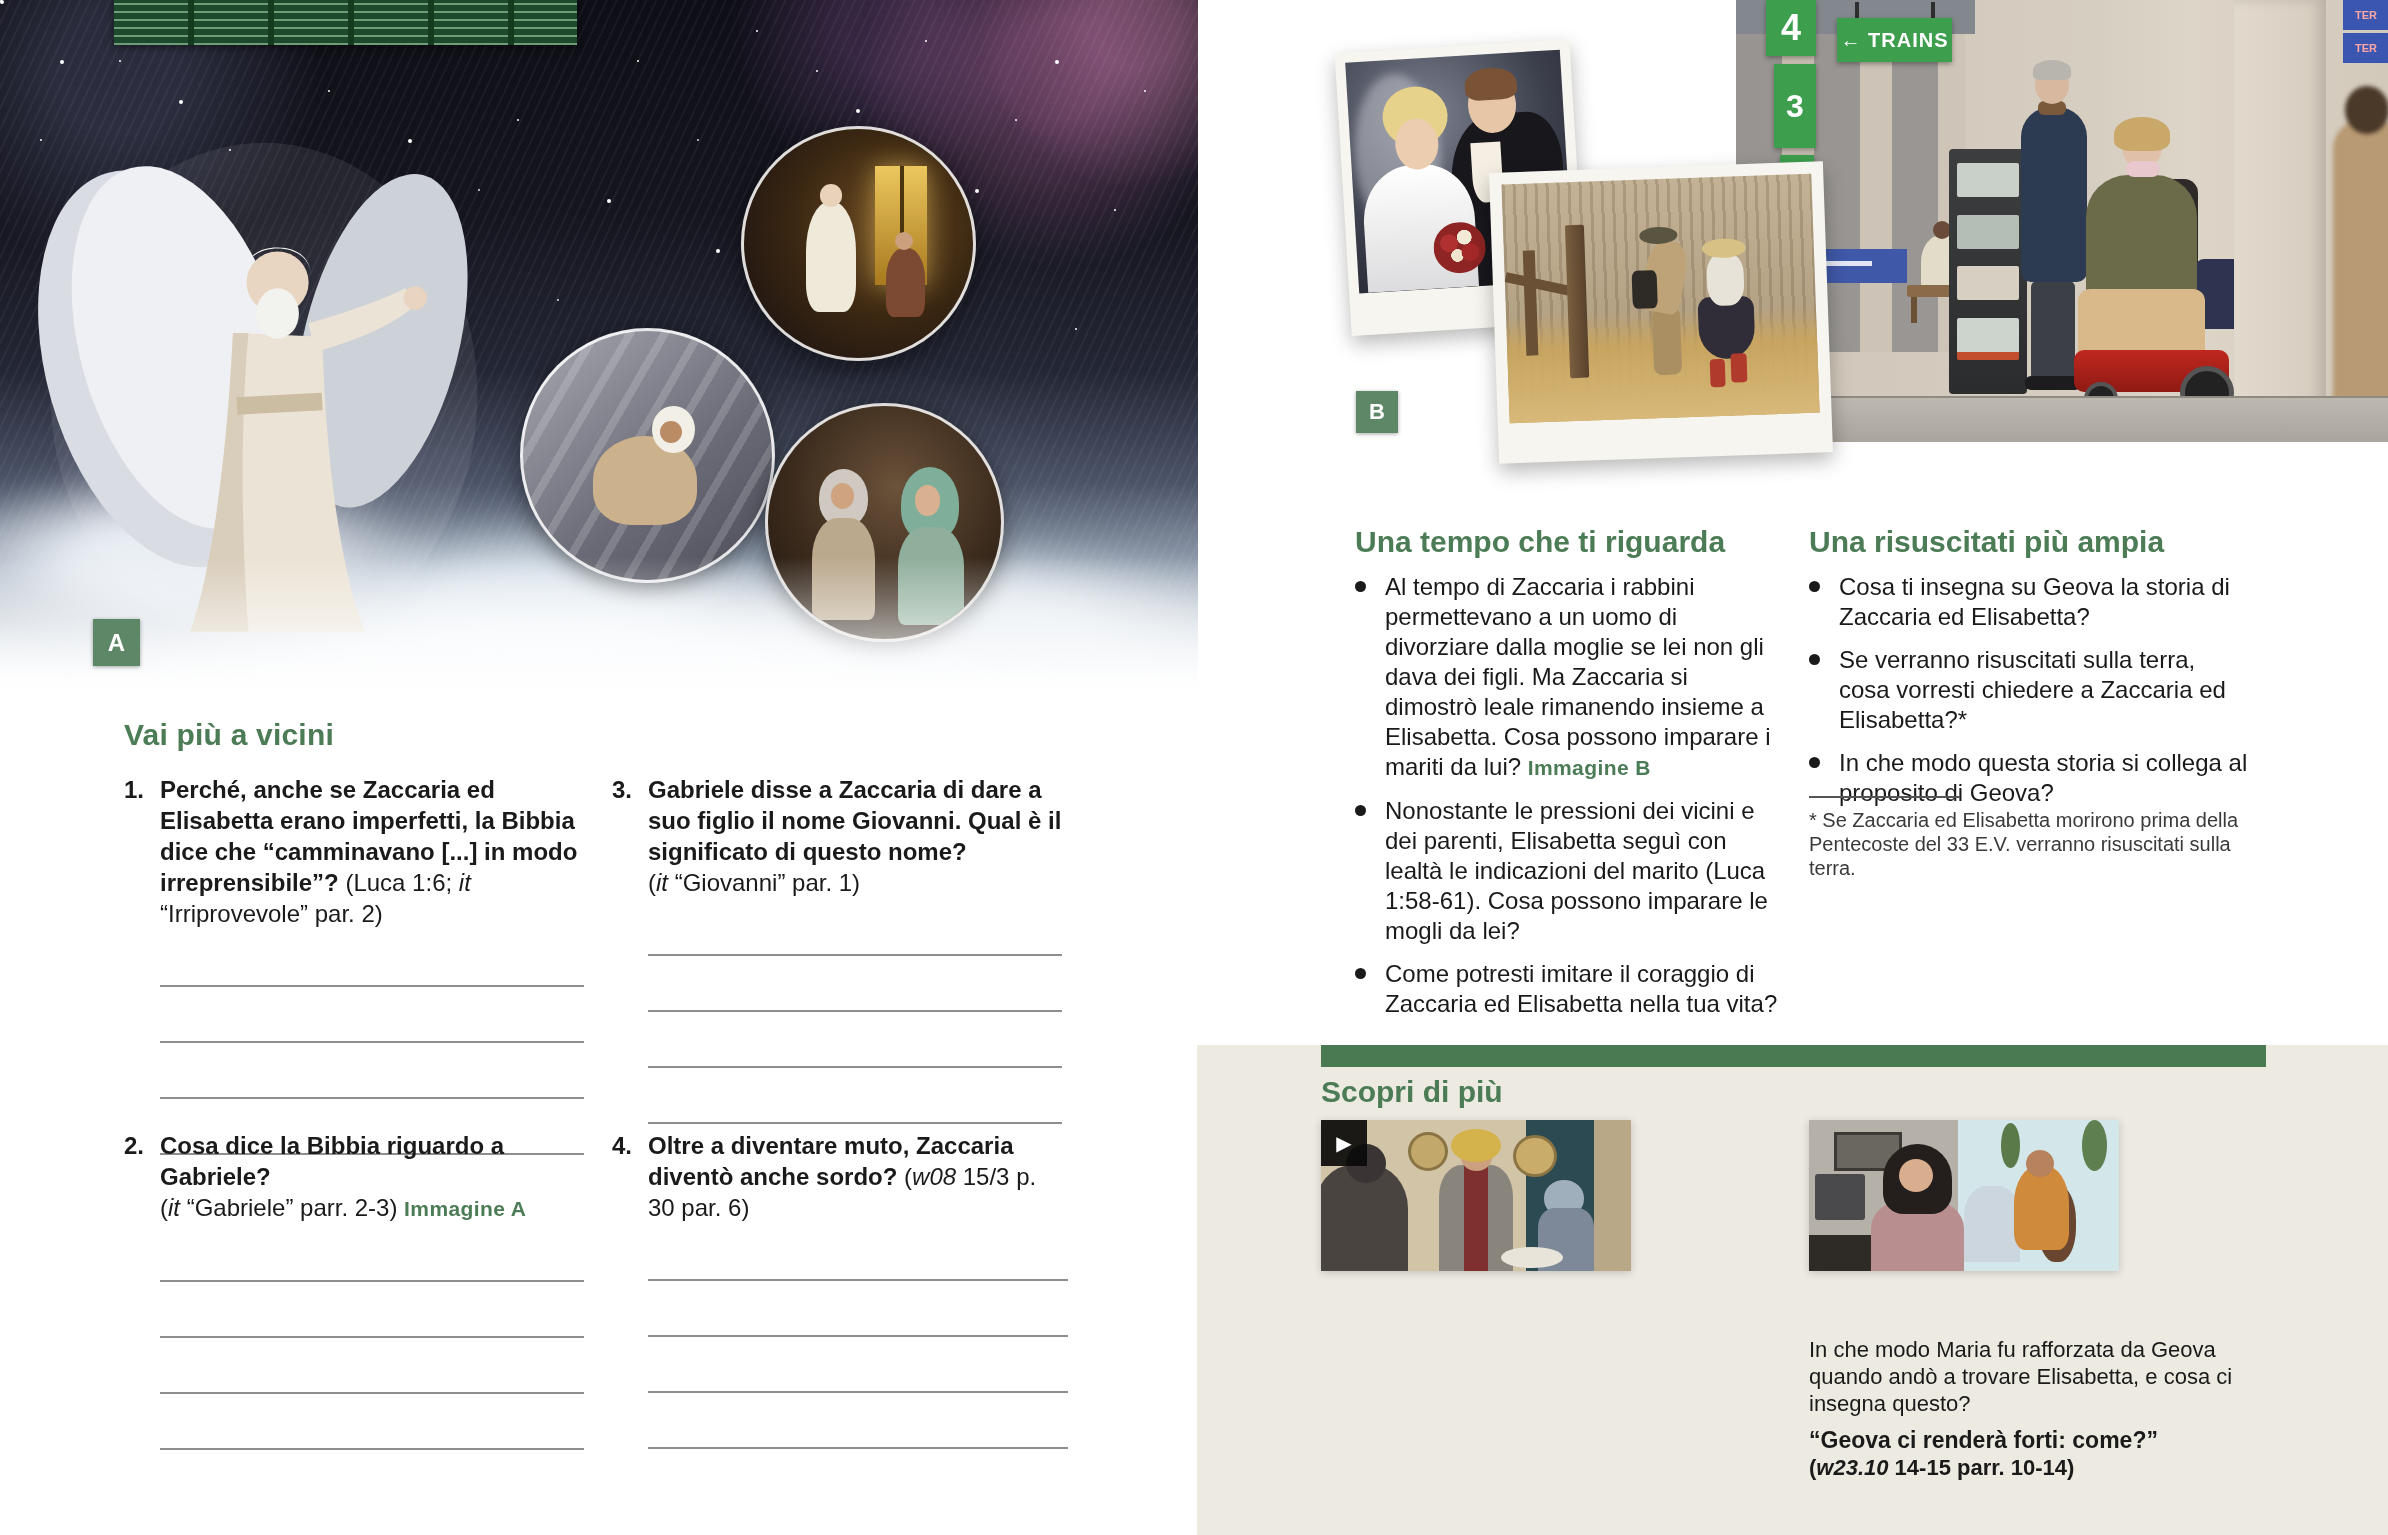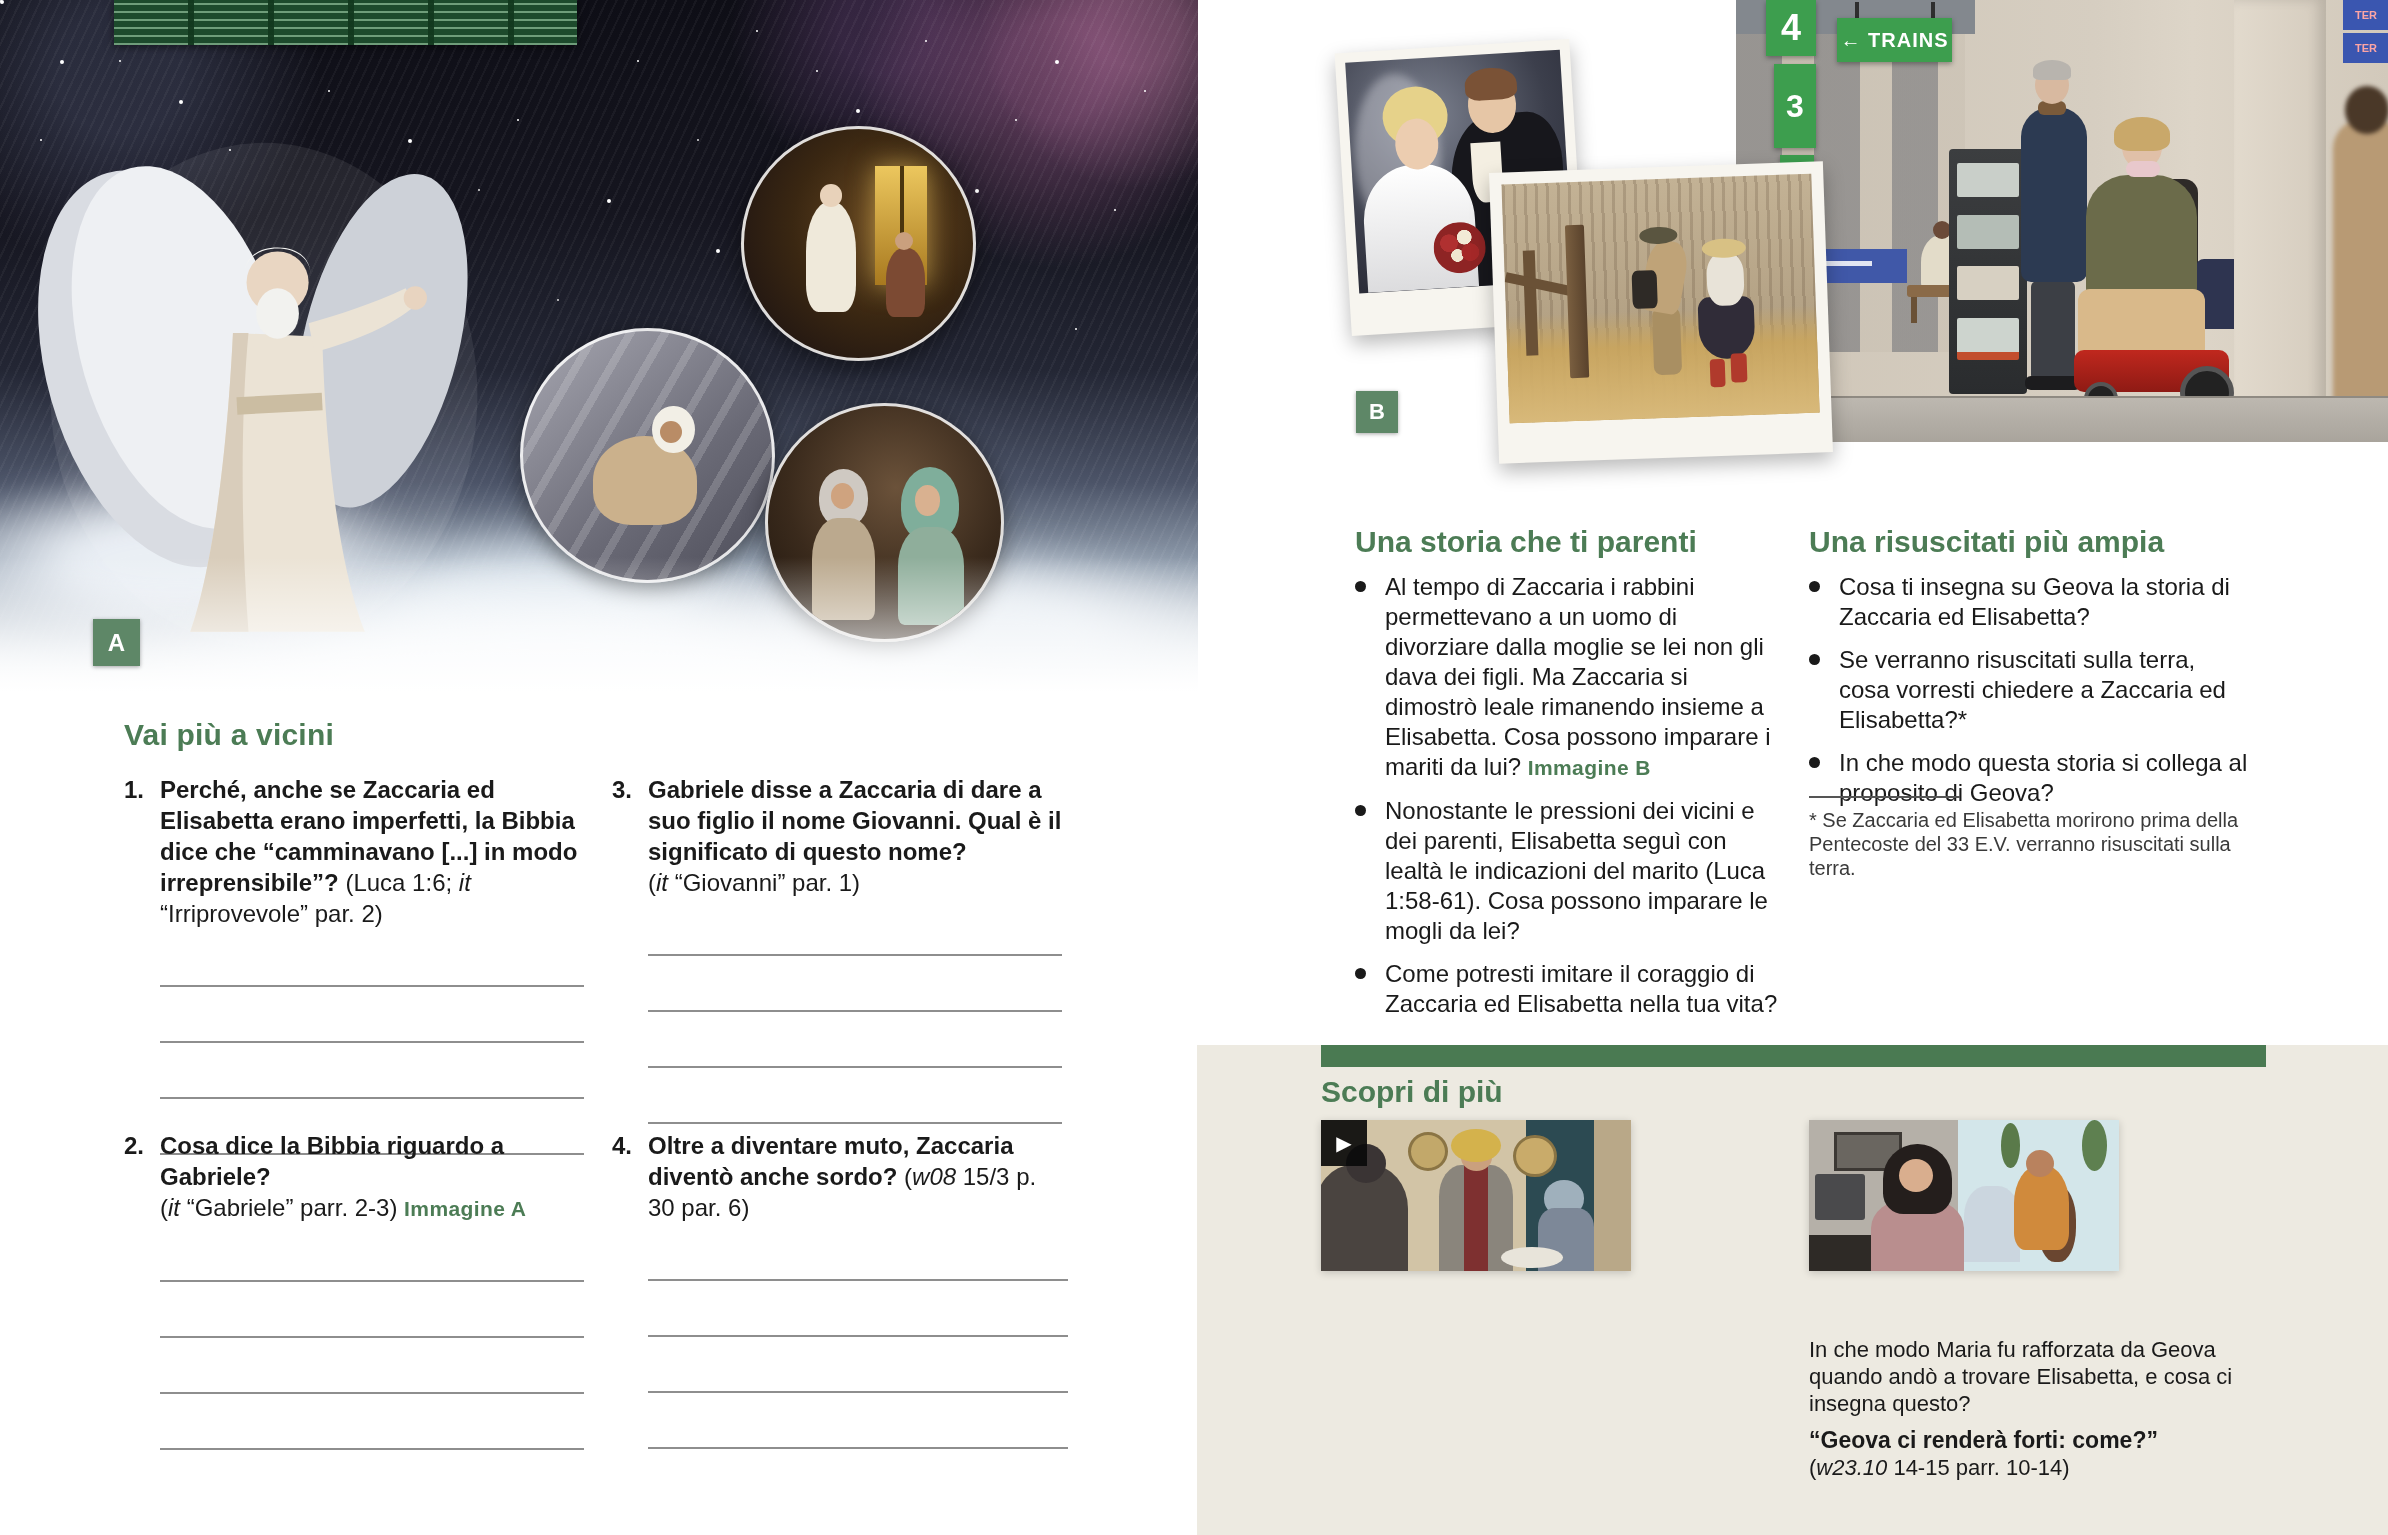--- a/index.html
+++ b/index.html
@@ -215,21 +215,21 @@
   .t2-palm2{left:88%;top:0;width:8%;height:34%;background:#5e8050;border-radius:50%;}
   .t2-cello-w{left:66%;top:30%;width:18%;height:56%;background:#d08a3c;border-radius:45% 45% 20% 20%;}
   .t2-cello-head{left:70%;top:20%;width:9%;height:18%;background:#b9825e;border-radius:50%;}
   .t2-cello{left:74%;top:44%;width:12%;height:50%;background:#6a4630;border-radius:45%;}
   .t2-crowd{left:50%;top:44%;width:18%;height:50%;background:#c9d2dc;border-radius:40% 40% 0 0;opacity:.8;}
   .caption{font-size:22px;line-height:27px;}
   .cap1{left:1321px;top:1290px;width:458px;}
   .cap2{left:1809px;top:1336px;width:468px;}
   .cap-title{margin-top:10px;font-size:23px;line-height:27px;font-weight:700;}
   .cap-title .quote-i{font-style:italic;}
-  .cap-ref{font-weight:400;font-size:22px;}
+  .cap-ref{font-weight:700;font-size:22px;}
 </style>
 </head>
 <body>
 
 <div class="spread">
 
   <div class="abs illus">
     <div class="abs stars1"></div>
     <div class="abs stars2"></div>
     <div class="abs hatch"></div>
@@ -427,21 +427,21 @@
       <div class="fig hike-w-hat"></div>
       <div class="fig boot1"></div>
       <div class="fig boot2"></div>
     </div>
   </div>
 
   <div class="abs label-sq label-b">
       <span>B</span>
     </div>
 
-  <div class="abs h-green head1">Una storia che ti parenti</div>
+  <div class="abs h-green head1">Una tempo che ti riguarda</div>
   <div class="abs h-green head2">Una risuscitati più ampia</div>
 
   <div class="abs bullets bcol1">
     <div class="bullet">
       <span class="bdot">
           <i></i>
         </span>
       <span><span>Al tempo di Zaccaria i rabbini permettevano a un uomo di divorziare dalla moglie se lei non gli dava dei figli. Ma Zaccaria si dimostrò leale rimanendo insieme a Elisabetta. Cosa possono imparare i mariti da lui?</span> <span class="btag">Immagine B</span></span>
     </div>
     <div class="bullet">

